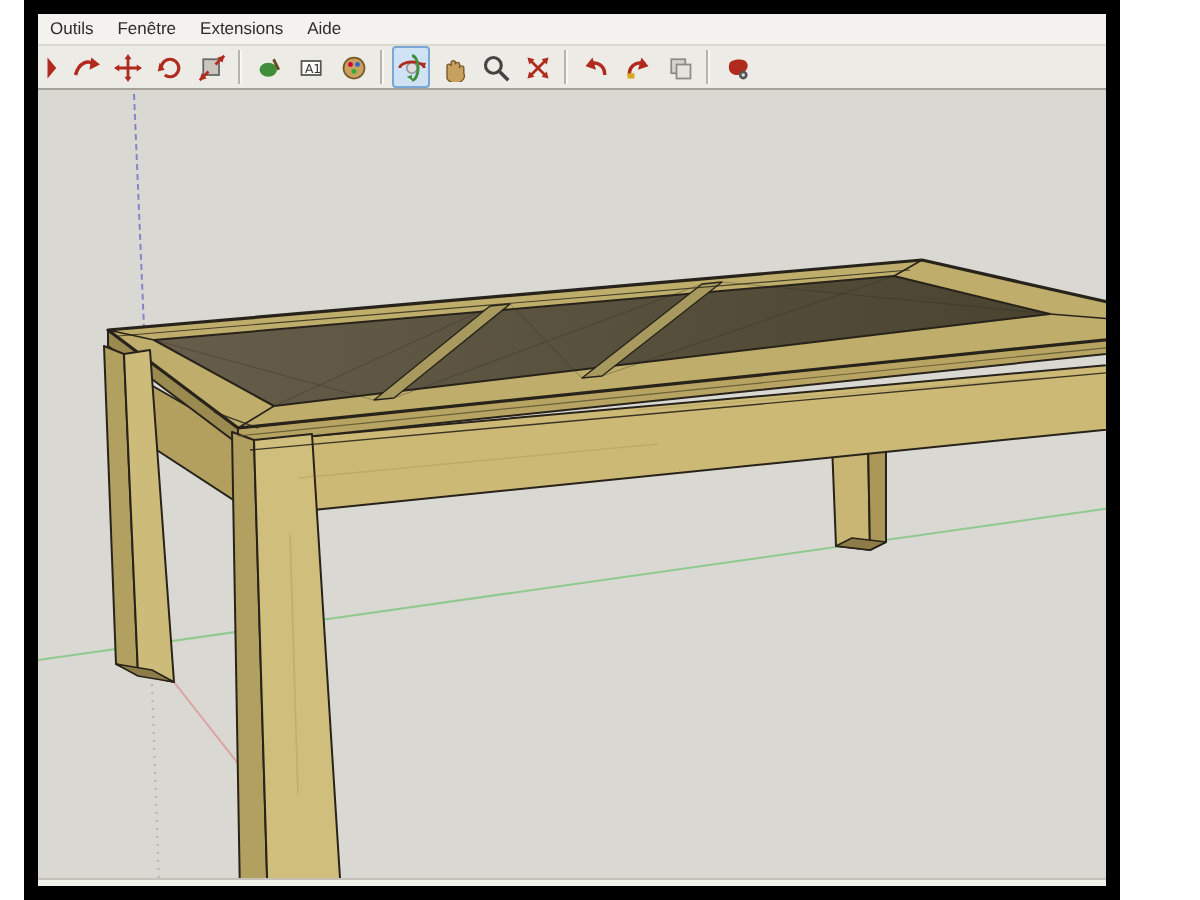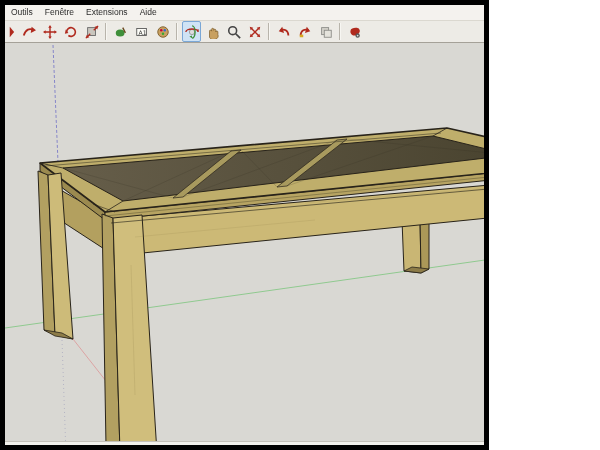--- a/index.html
+++ b/index.html
@@ -1,19 +1,19 @@
 <!DOCTYPE html>
 <html><head>
 <meta charset="utf-8">
 <style>
   html,body{margin:0;padding:0;}
   .window{
-    position:relative;width:489px;height:450px;overflow:hidden;
+    position:relative;width:548px;height:450px;overflow:hidden;
     font-family:"Liberation Sans","DejaVu Sans",sans-serif;
-    background:#d9d8d3;border:5px solid #000000;box-sizing:border-box;
+    background:#d9d8d3;border:7px solid #000000;box-sizing:border-box;margin-left:12px;
   }
   .menubar{
     position:absolute;left:0;top:0;width:100%;height:15px;
     background:#f4f2ee;display:flex;align-items:center;
     font-size:8.5px;color:#2c2c2c;
   }
   .menu-item{padding:0 6px;height:15px;line-height:15px;cursor:default;}
   .toolbar{
     position:absolute;left:-8px;top:15px;width:620px;height:23px;
     background:#edebe6;border-top:1px solid #dbd8d0;border-bottom:1px solid #a5a198;

